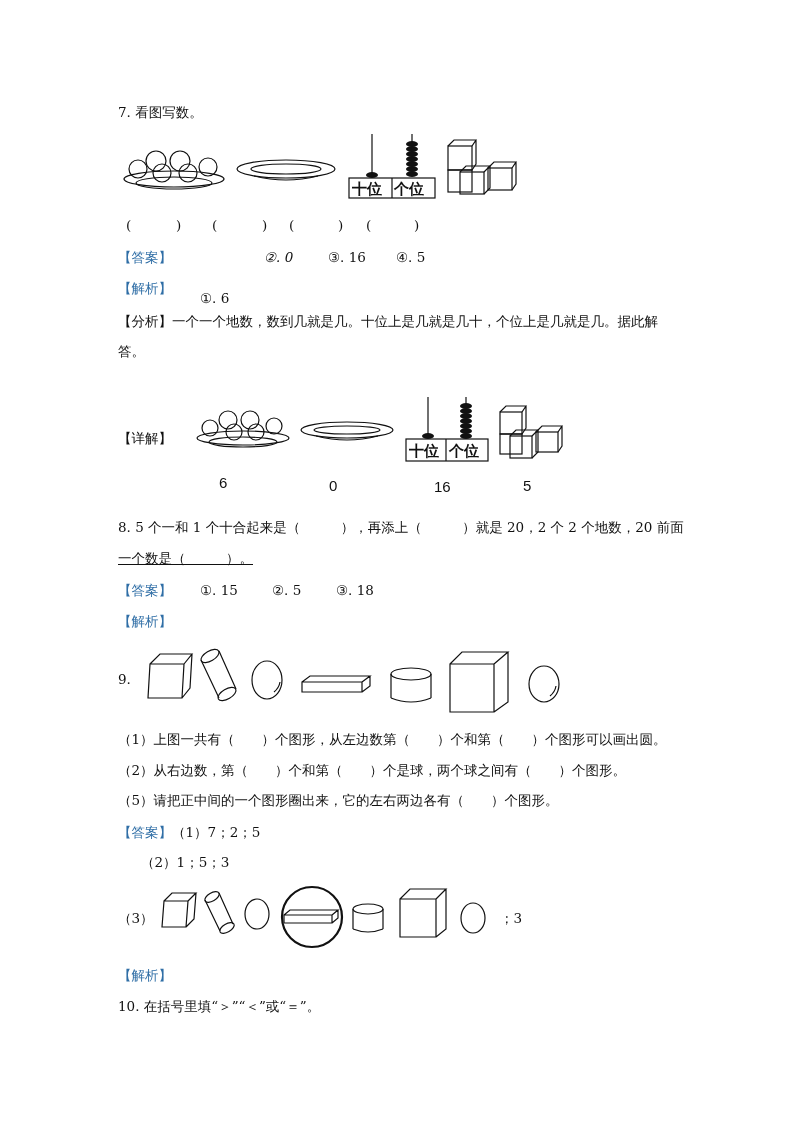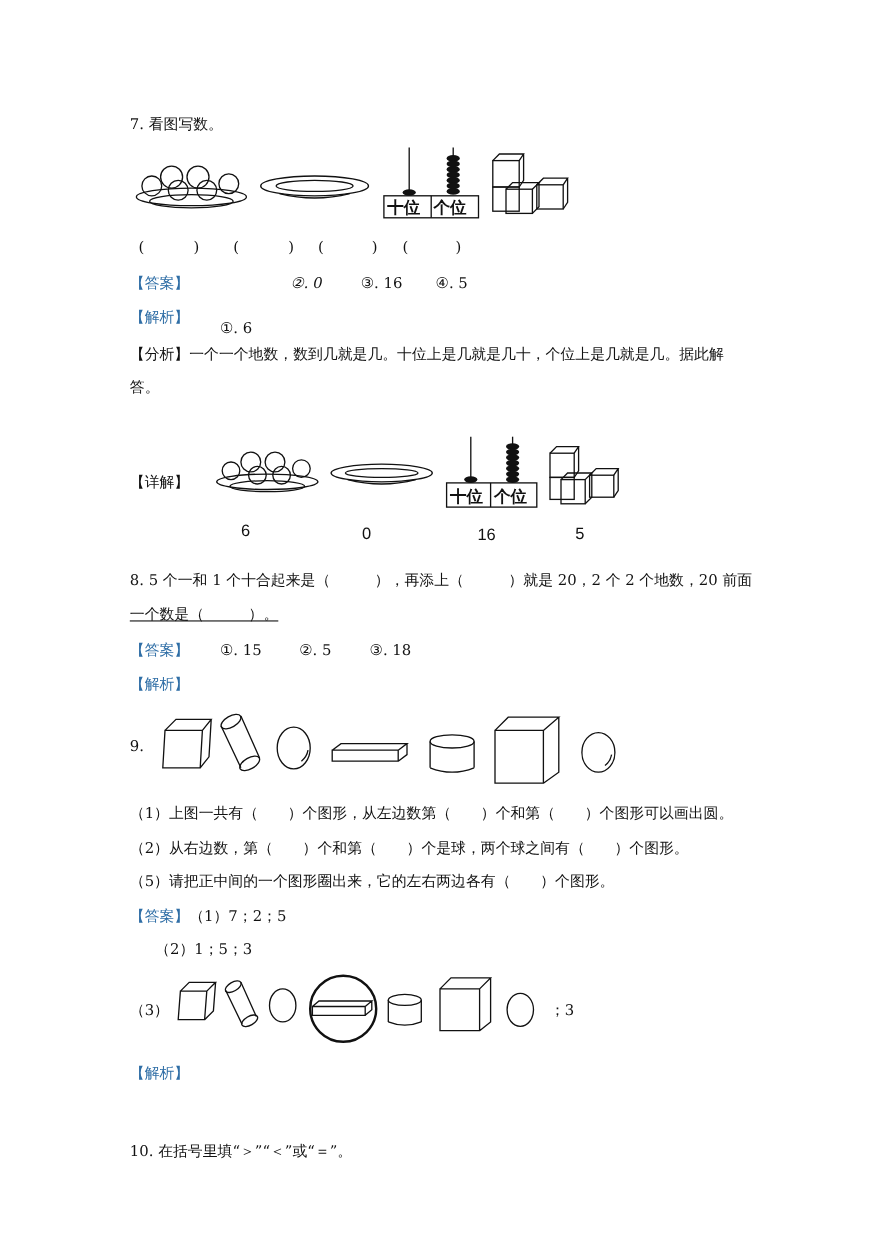--- a/index.html
+++ b/index.html
@@ -190,13 +190,13 @@
   <path d="M193 44 Q208 50 223 44" class="line"></path>
 
   <path d="M240 14 L276 14 L276 52 L240 52 Z M240 14 L250 4 L286 4 L276 14 M286 4 L286 44 L276 52" class="line"></path>
 
   <ellipse cx="313" cy="33" rx="12" ry="15" class="line" stroke="#666"></ellipse>
 </svg>
 <div class="abs" style="left:500px;top:910px;">；3</div>
 
 <div class="abs blue" style="left:118px;top:967px;">【解析】</div>
 
-<div class="abs" style="left:118px;top:998px;margin-top:40px;">10. 在括号里填“＞”“＜”或“＝”。</div>
+<div class="abs" style="left:118px;top:998px;">10. 在括号里填“＞”“＜”或“＝”。</div>
 
 </body></html>

